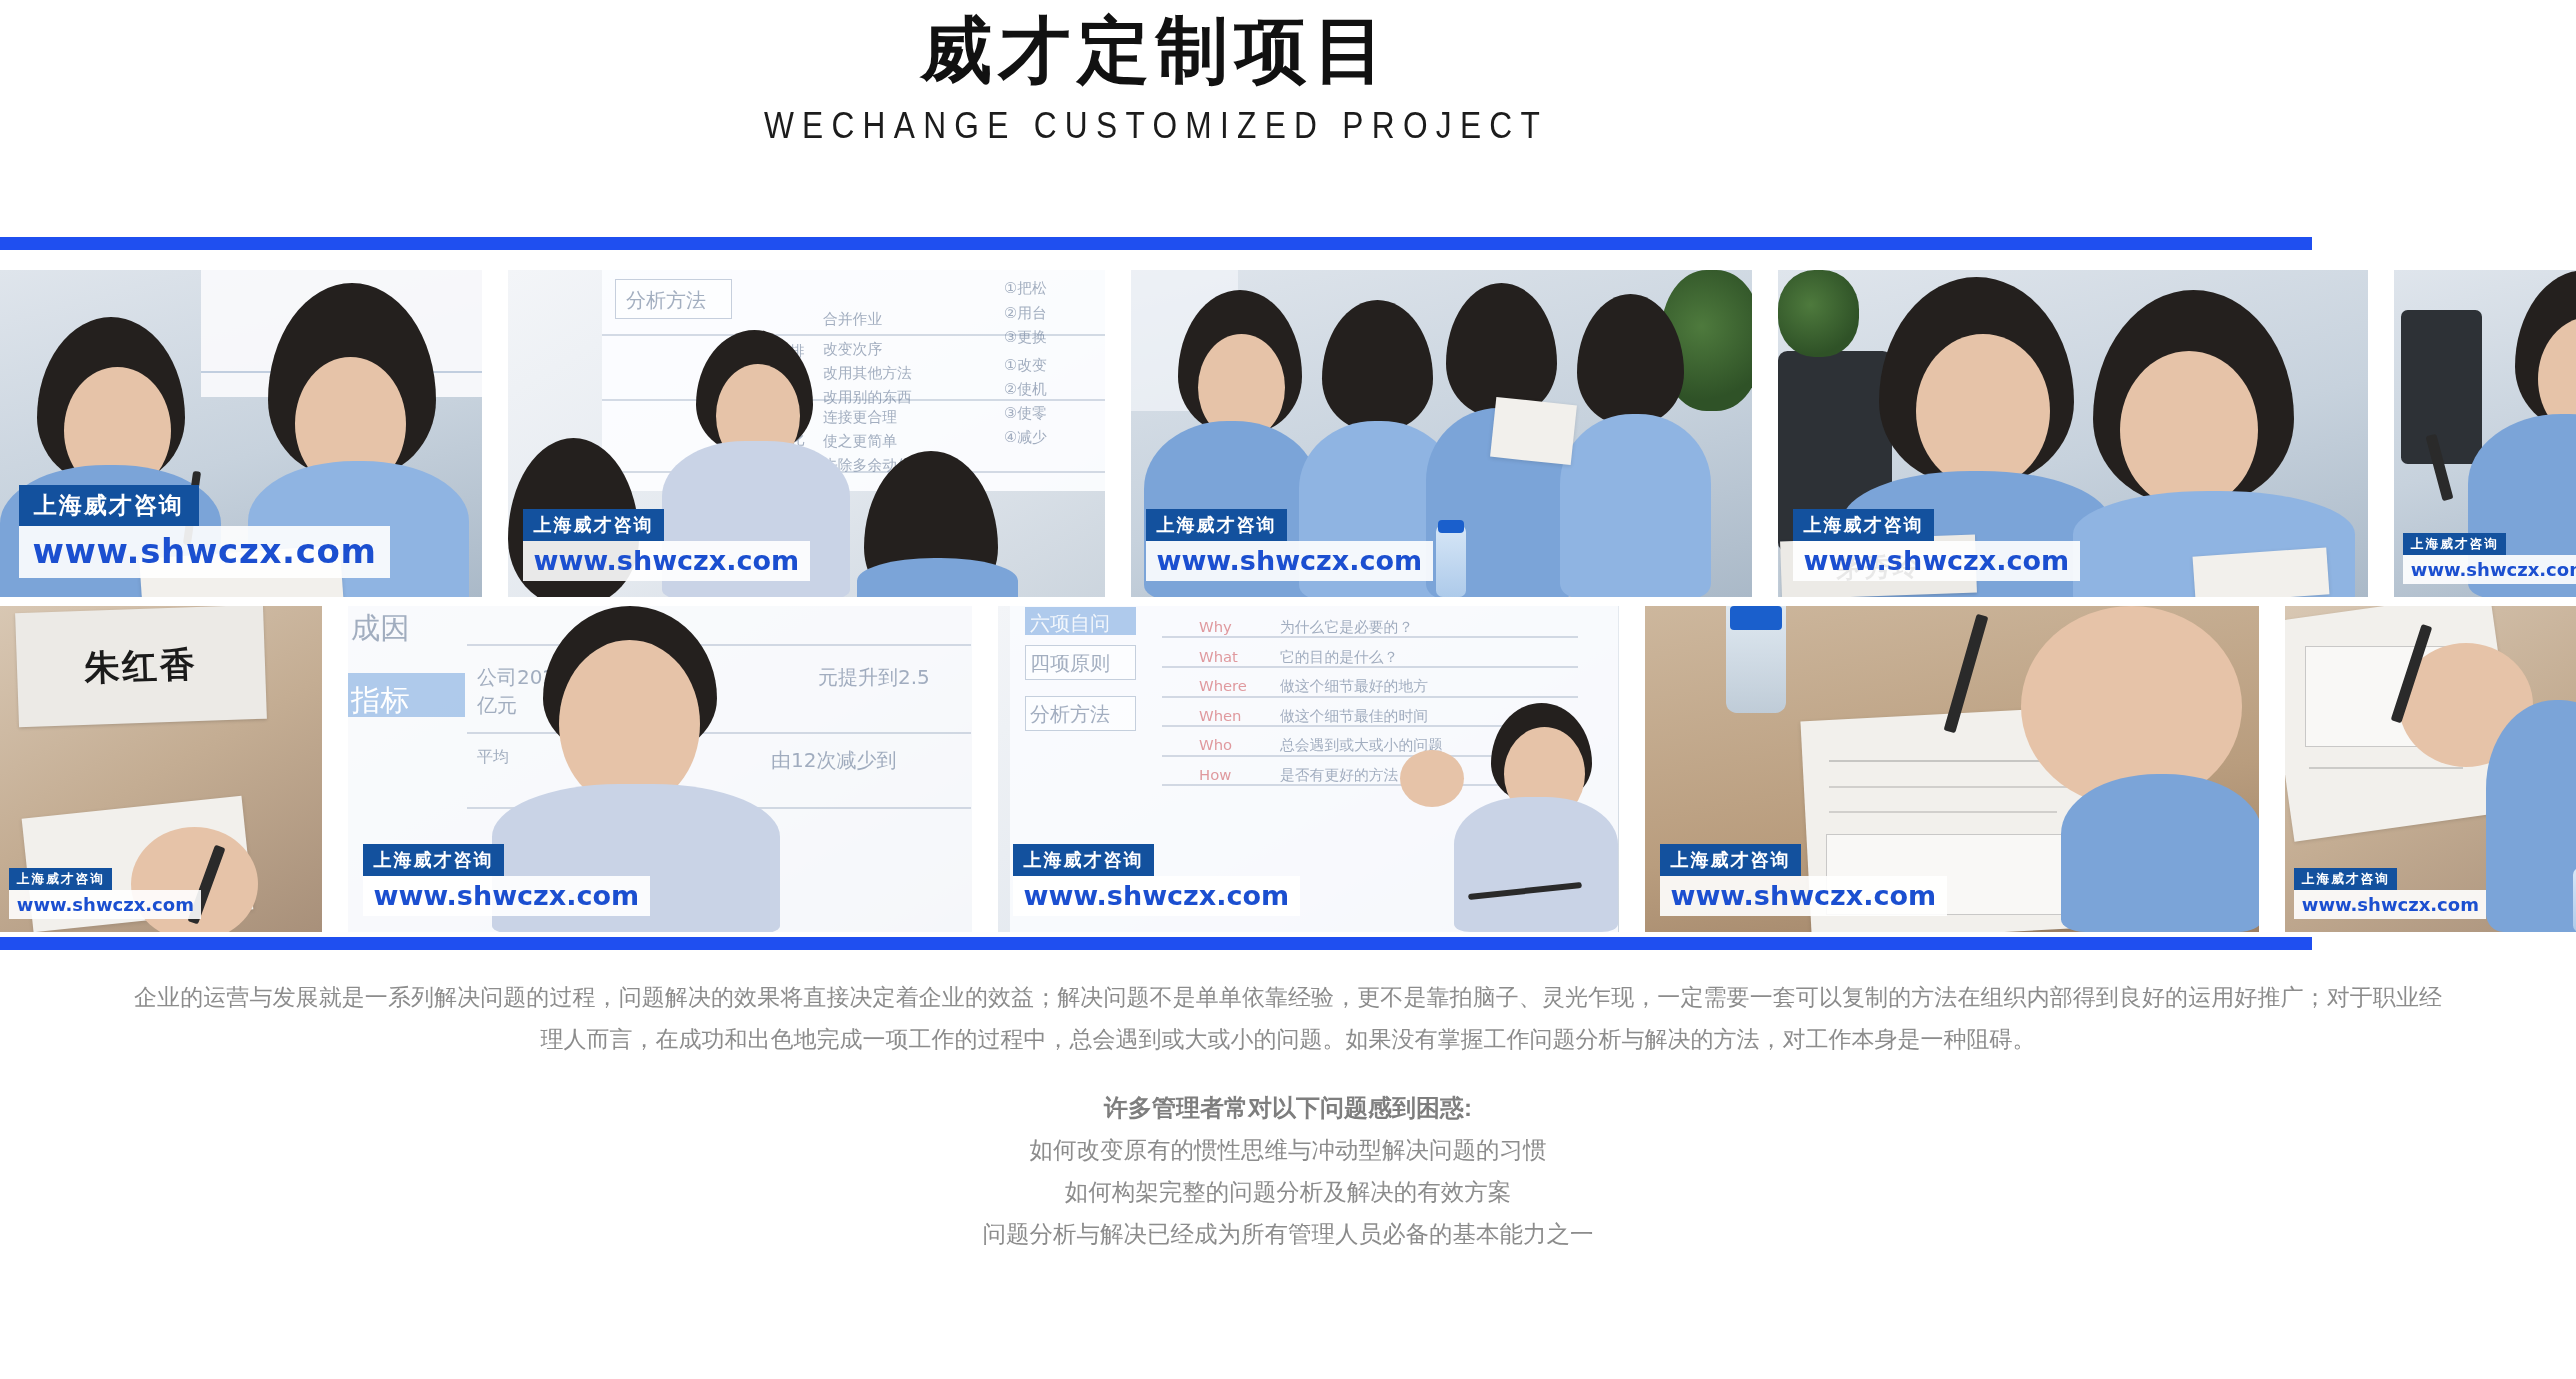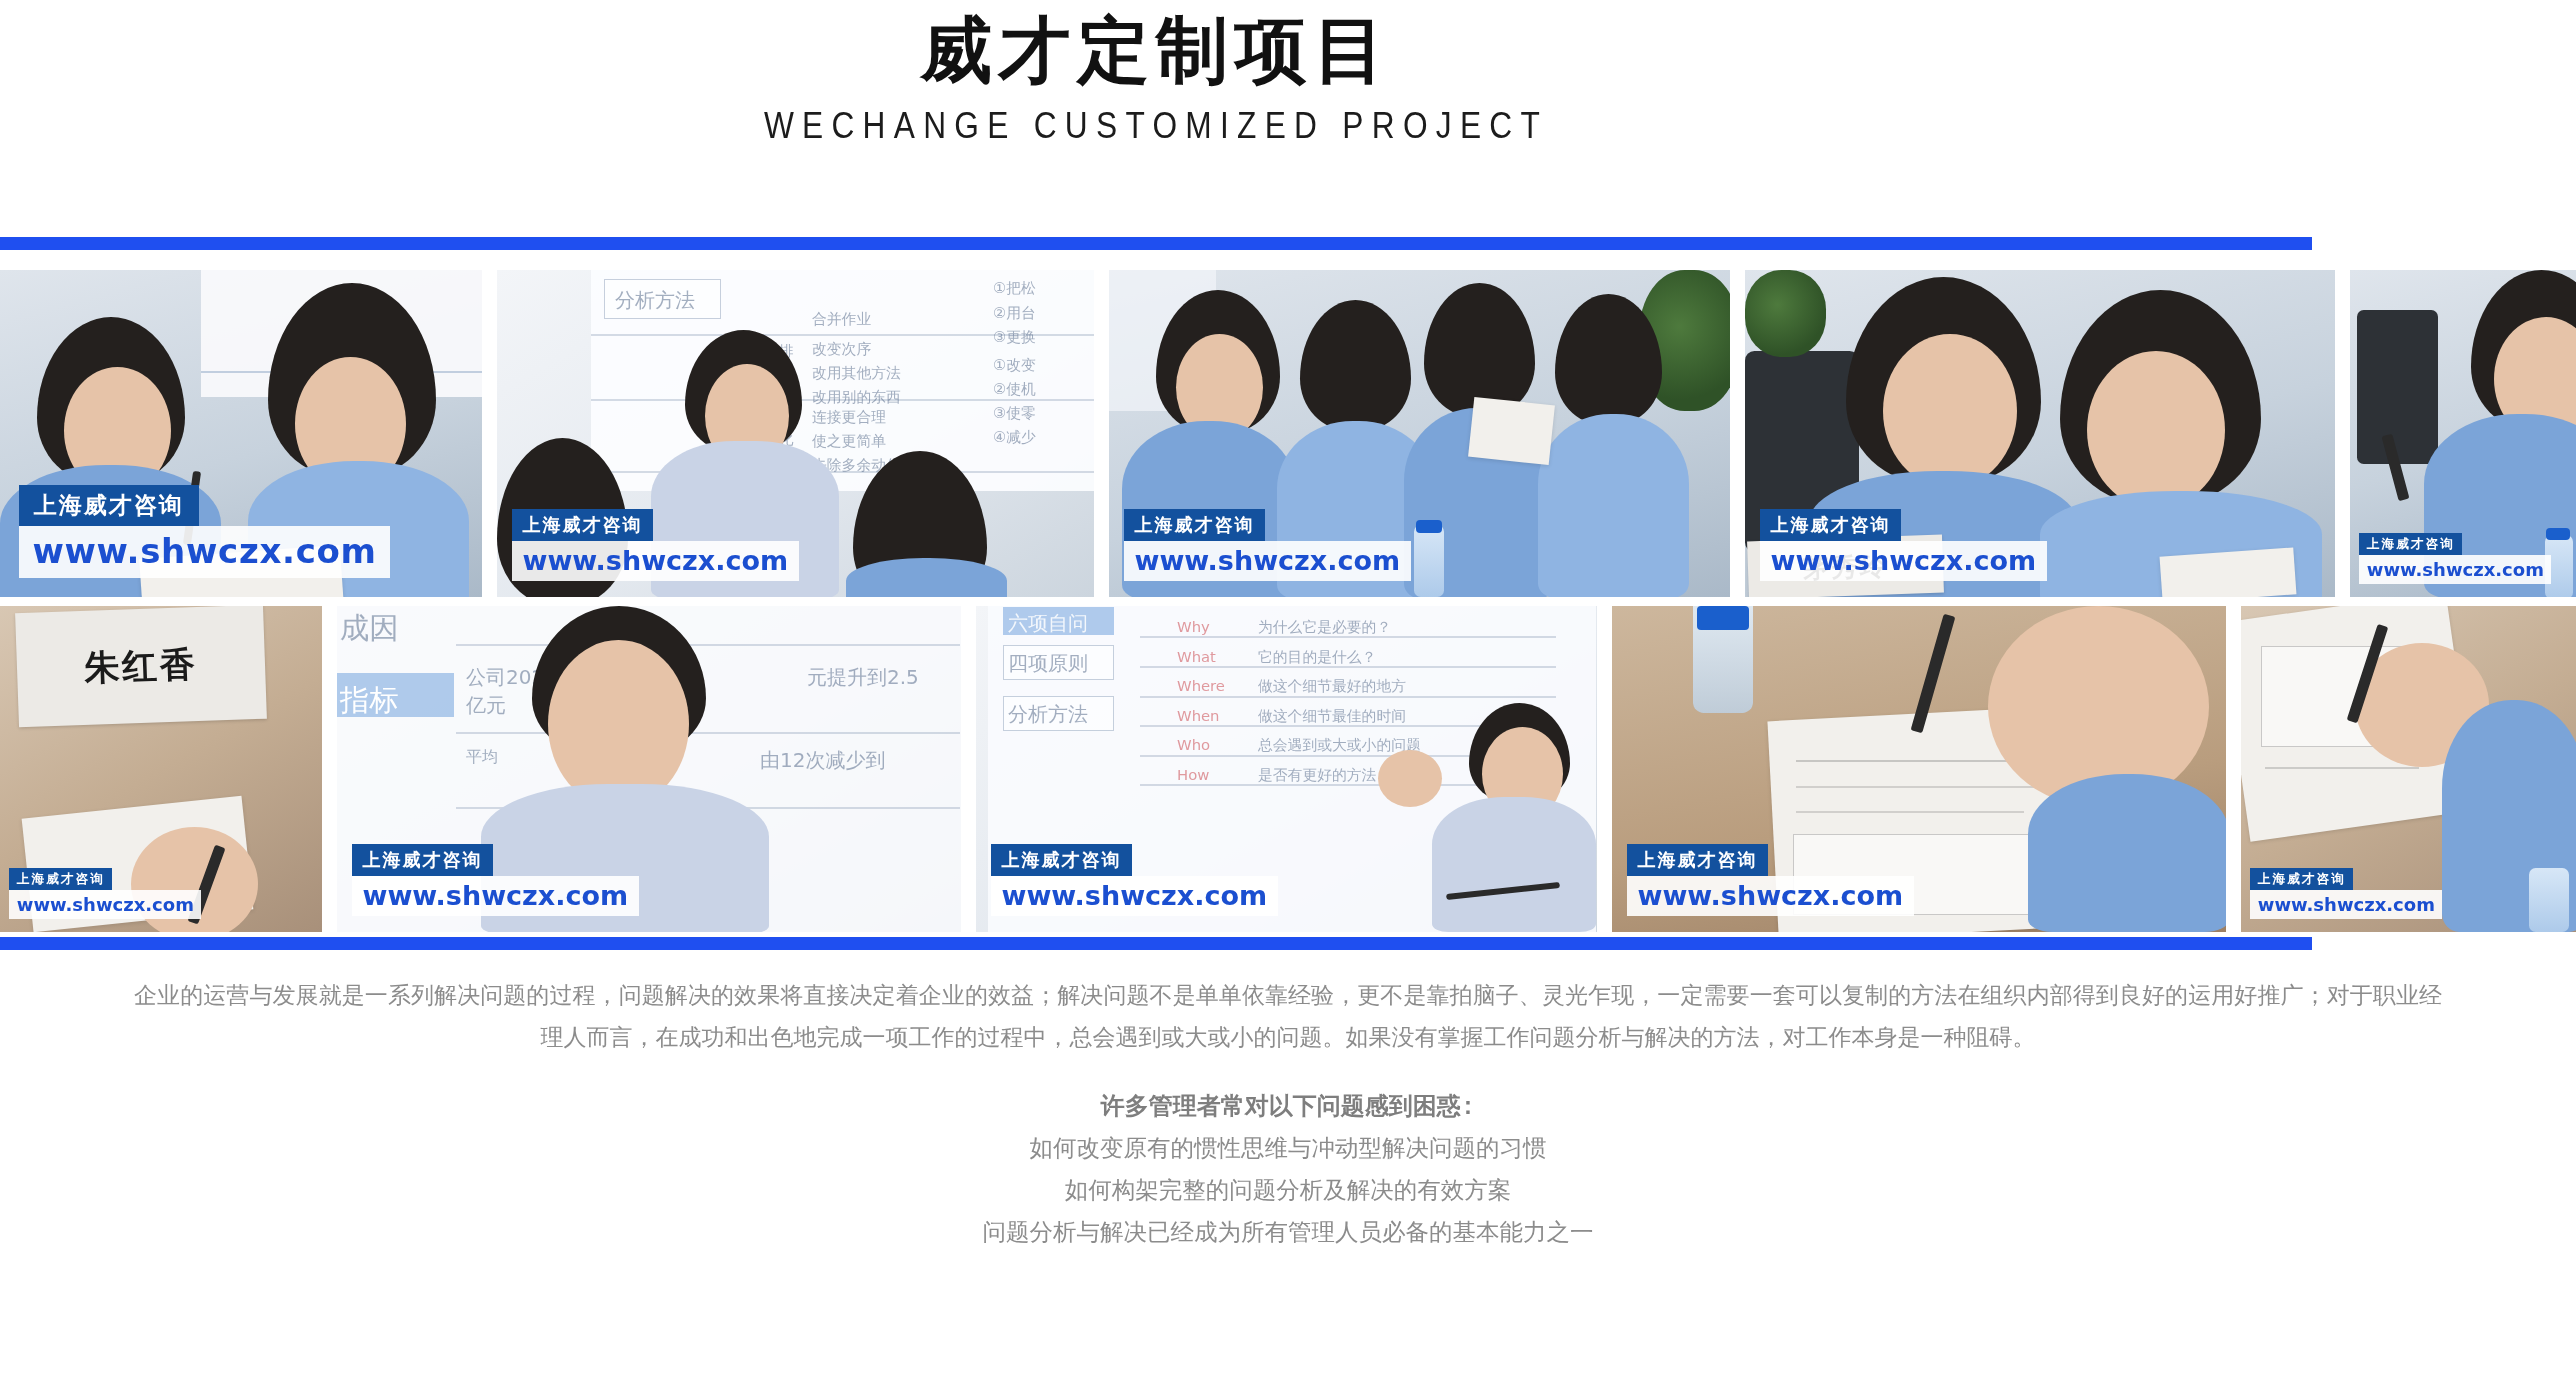--- a/index.html
+++ b/index.html
@@ -47,21 +47,21 @@
   .grid-row.row1 { top: 270px; height: 327px; }
   .grid-row.row2 { top: 606px; height: 326px; }
 
   .photo {
     position: relative;
     overflow: hidden;
     background: #cfd6de;
     flex: 0 0 auto;
     height: 100%;
   }
-  .photo + .photo { margin-left: 15px; }
+  .photo + .photo { margin-left: 26px; }
 
   
   .ph-bg { position: absolute; inset: 0; }
   .room  { background: linear-gradient(165deg,#dfe5ec 0%,#c7d2dd 55%,#aab9c8 100%); }
   .board { background: linear-gradient(150deg,#f3f5f8 0%,#e4e9ef 55%,#ccd5de 100%); }
   .desk  { background: linear-gradient(150deg,#d8c7b3 0%,#c4ad93 50%,#a8907a 100%); }
   .wood  { background: linear-gradient(170deg,#cdb79d 0%,#b99d7e 60%,#9c8065 100%); }
 
   
   .blob { position: absolute; border-radius: 50% 50% 45% 45% / 60% 60% 40% 40%; }
@@ -118,21 +118,21 @@
   .wm.sm { left: 9.4px; bottom: 13.4px; }
   .wm.sm .wm-tag { font-size: 12.7px; padding: 2.7px 7.4px; }
   .wm.sm .wm-url { font-size: 18px; padding: 3.4px 7.4px 4px 7.4px; }
 
   
   .copy {
     position: absolute;
     top: 976px; left: 0; width: 2576px;
     text-align: center;
     color: #8c8c8c;
-    font-family: Liberation Mono, monospace;
+    font-family: Liberation Sans, sans-serif;
   }
   .para {
     font-size: 23px;
     line-height: 42px;
     color: #8c8c8c;
     max-width: 2442px;
     margin: 0 auto;
     text-align: justify;
     text-align-last: center;
     padding: 0 67px;

